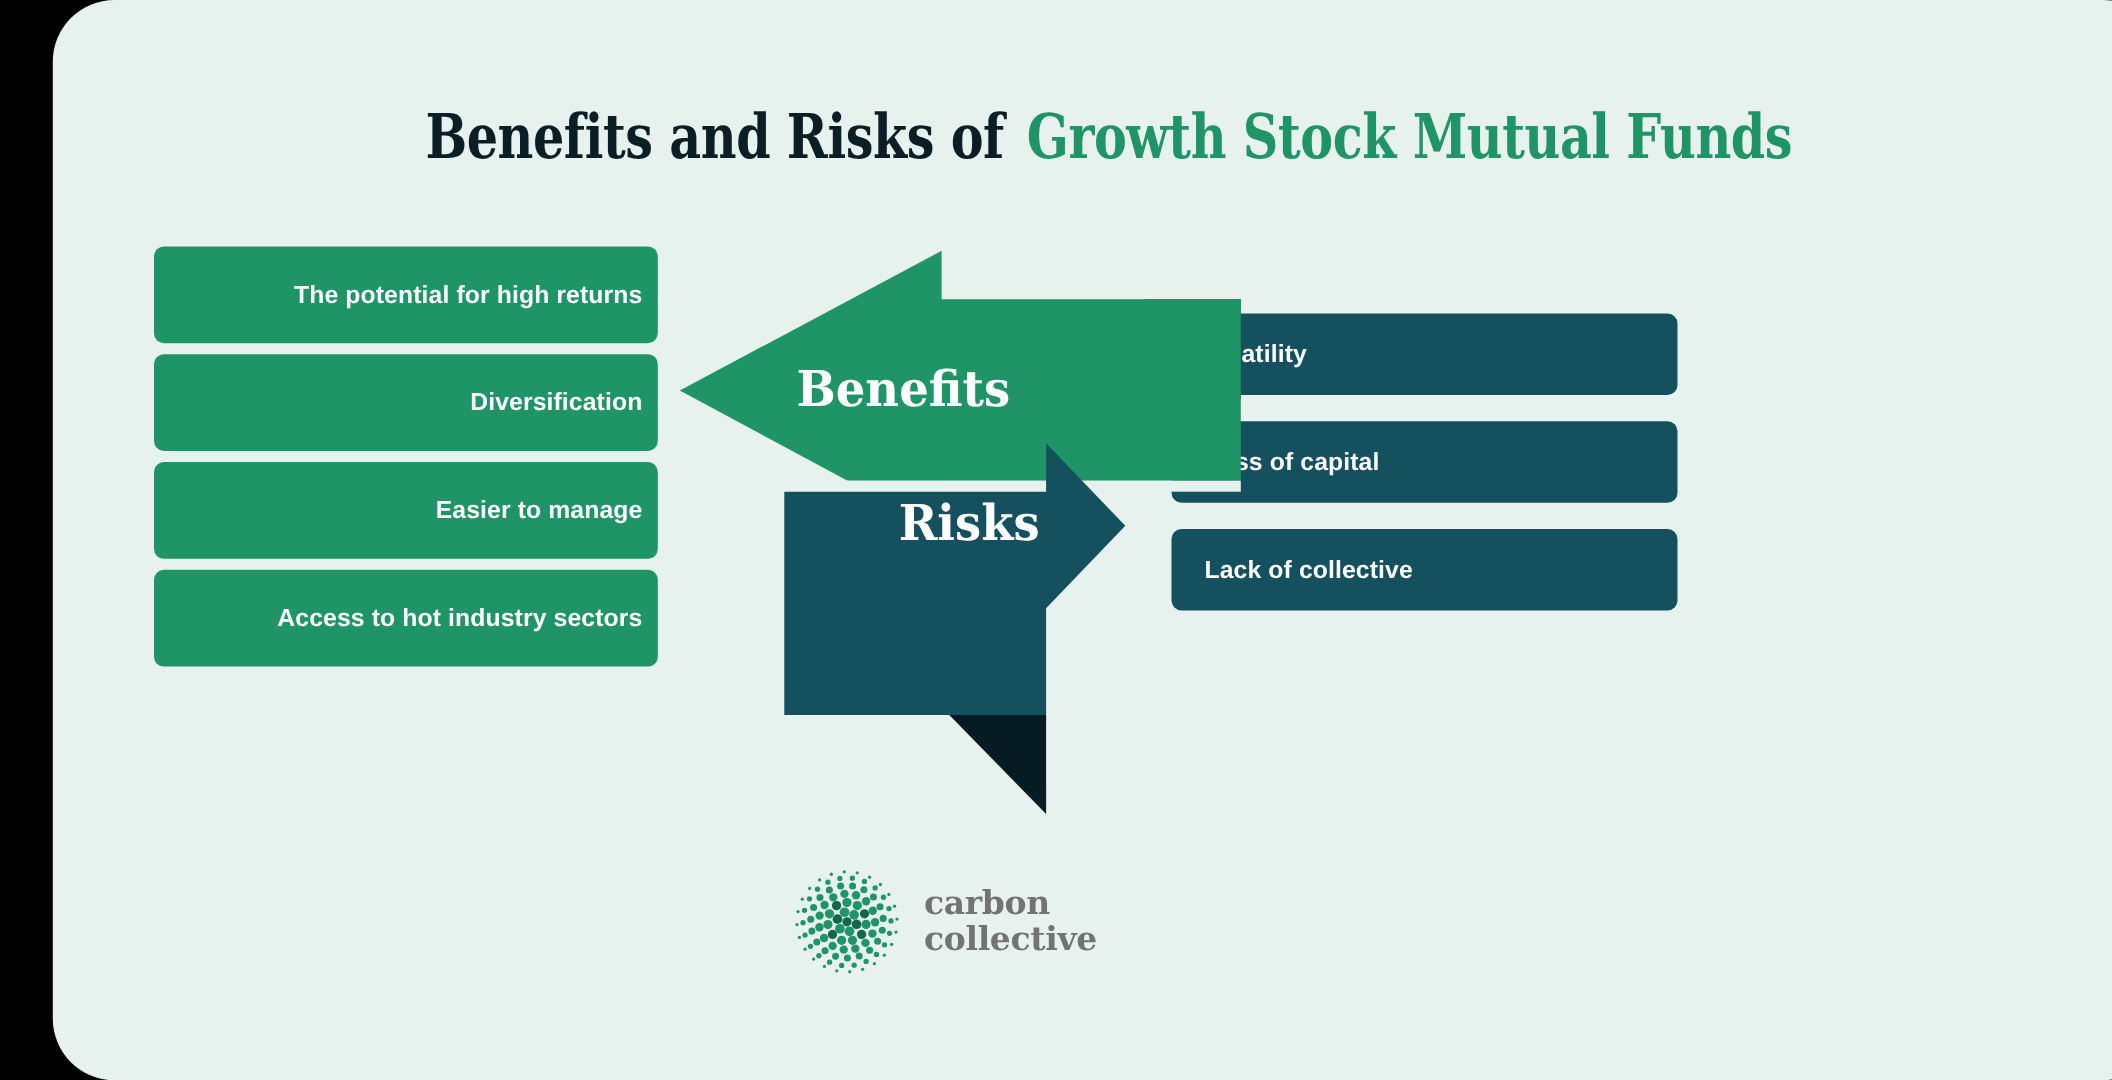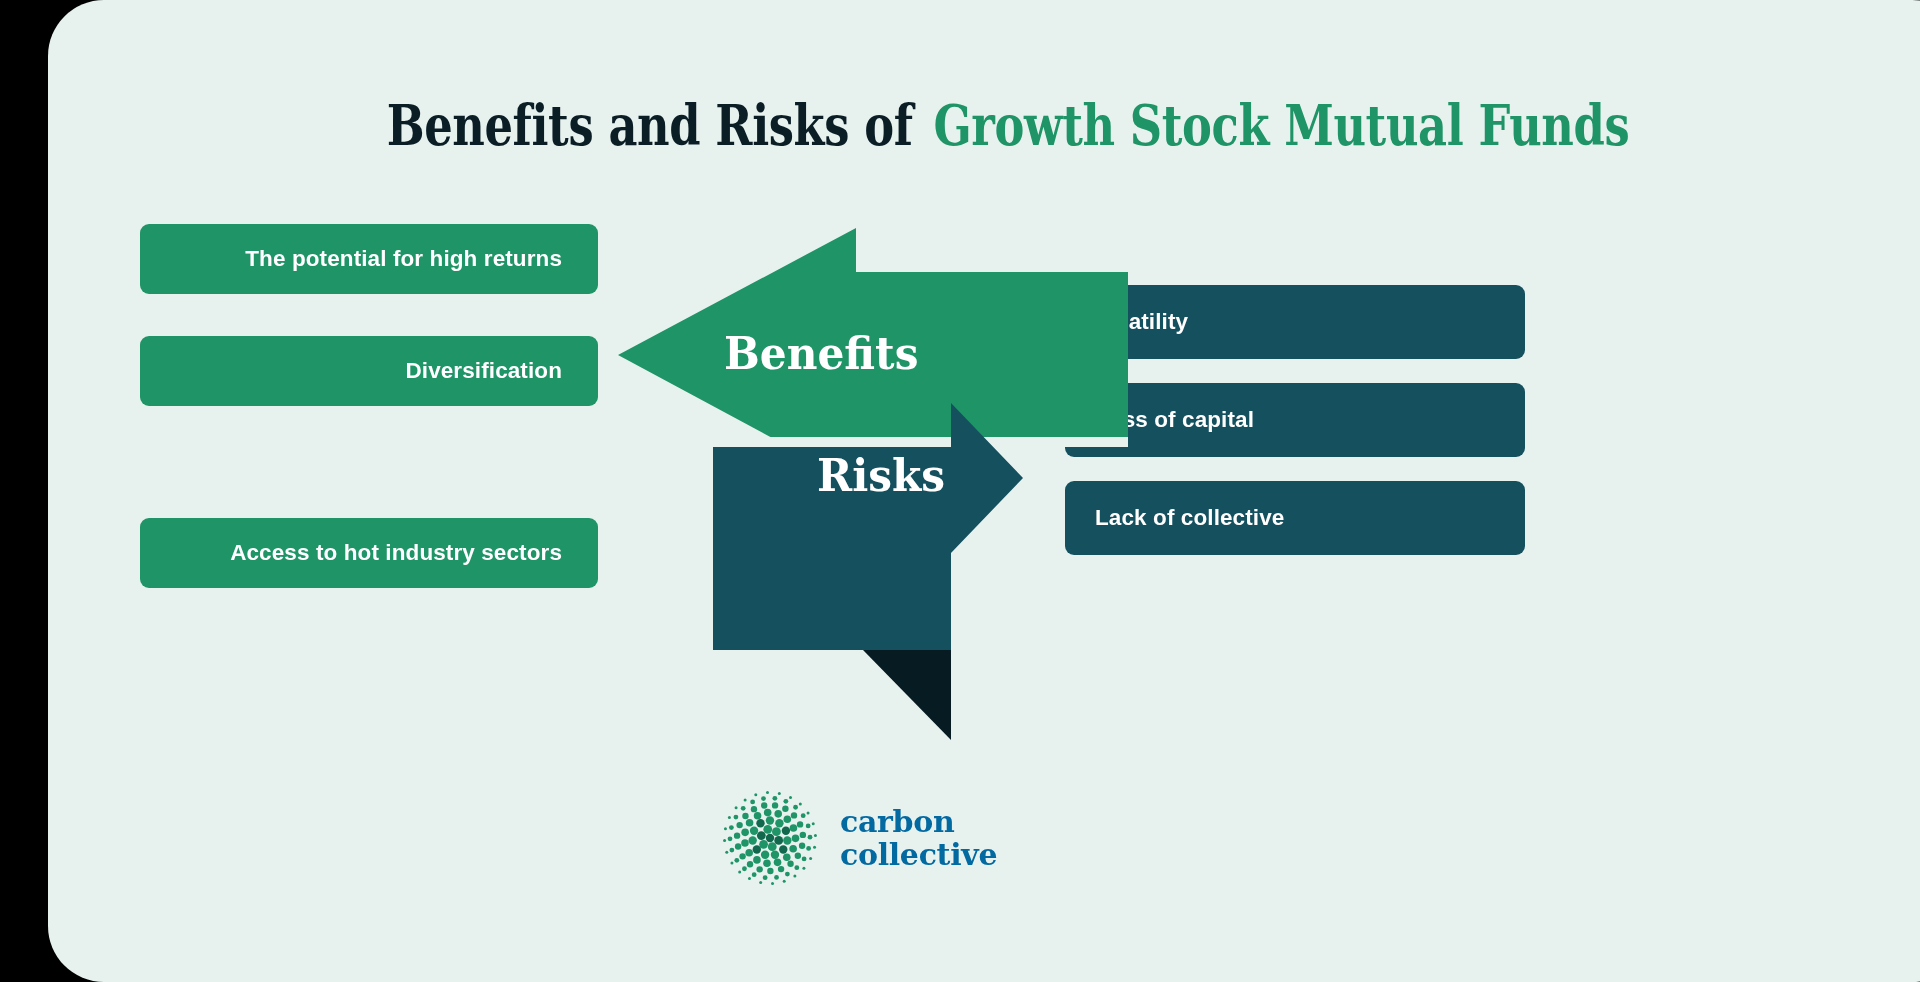--- a/index.html
+++ b/index.html
@@ -53,36 +53,36 @@
     border-radius: 9px;
     color: #FFFFFF;
     font-family: "Liberation Sans", sans-serif;
     font-weight: bold;
     font-size: 22.5px;
     letter-spacing: 0.1px;
   }
   .pill.left {
     left: 92px;
     width: 458px;
-    height: 70px;
+    height: 88px;
     background: #1E9467;
     justify-content: flex-end;
-    padding-right: 36px;
+    padding-right: 14px;
   }
   .pill.right {
     left: 1017px;
     width: 460px;
     height: 74px;
     background: #15505F;
     justify-content: flex-start;
     padding-left: 30px;
   }
 
   .lb1 { top: 224px; }
-  .lb2 { top: 336px; }
+  .lb2 { top: 322px; }
   .lb3 { top: 420px; }
   .lb4 { top: 518px; }
 
   .rb1 { top: 285px; }
   .rb2 { top: 383px; }
   .rb3 { top: 481px; }
 
   
   #arrows {
     position: absolute;
@@ -126,41 +126,44 @@
     width: 576px;
     height: 112px;
     display: flex;
     align-items: center;
     gap: 20px;
   }
   #logo-mark { width: 100px; height: 100px; flex: 0 0 auto; }
   #logo-text {
     font-family: "DejaVu Serif", "Liberation Serif", serif;
     font-weight: bold;
-    color: #0369a1;
+    color: #737373;
     font-size: 30px;
     line-height: 33px;
     letter-spacing: -0.3px;
   }
   #logo-text span { display: block; }
 </style>
 </head>
 <body>
 
 <div id="canvas">
 
   <div id="title">
     <span class="t-dark">Benefits and Risks of</span><span class="t-gap"></span><span class="t-green">Growth Stock Mutual Funds</span>
   </div>
 
   <div class="pill left lb1">
     <span>The potential for high returns</span>
   </div>
   <div class="pill left lb2">
     <span>Diversification</span>
+  </div>
+  <div class="pill left lb3">
+    <span>Easier to manage</span>
   </div>
   <div class="pill left lb4">
     <span>Access to hot industry sectors</span>
   </div>
 
   <div class="pill right rb1">
     <span>Volatility</span>
   </div>
   <div class="pill right rb2">
     <span>Loss of capital</span>

